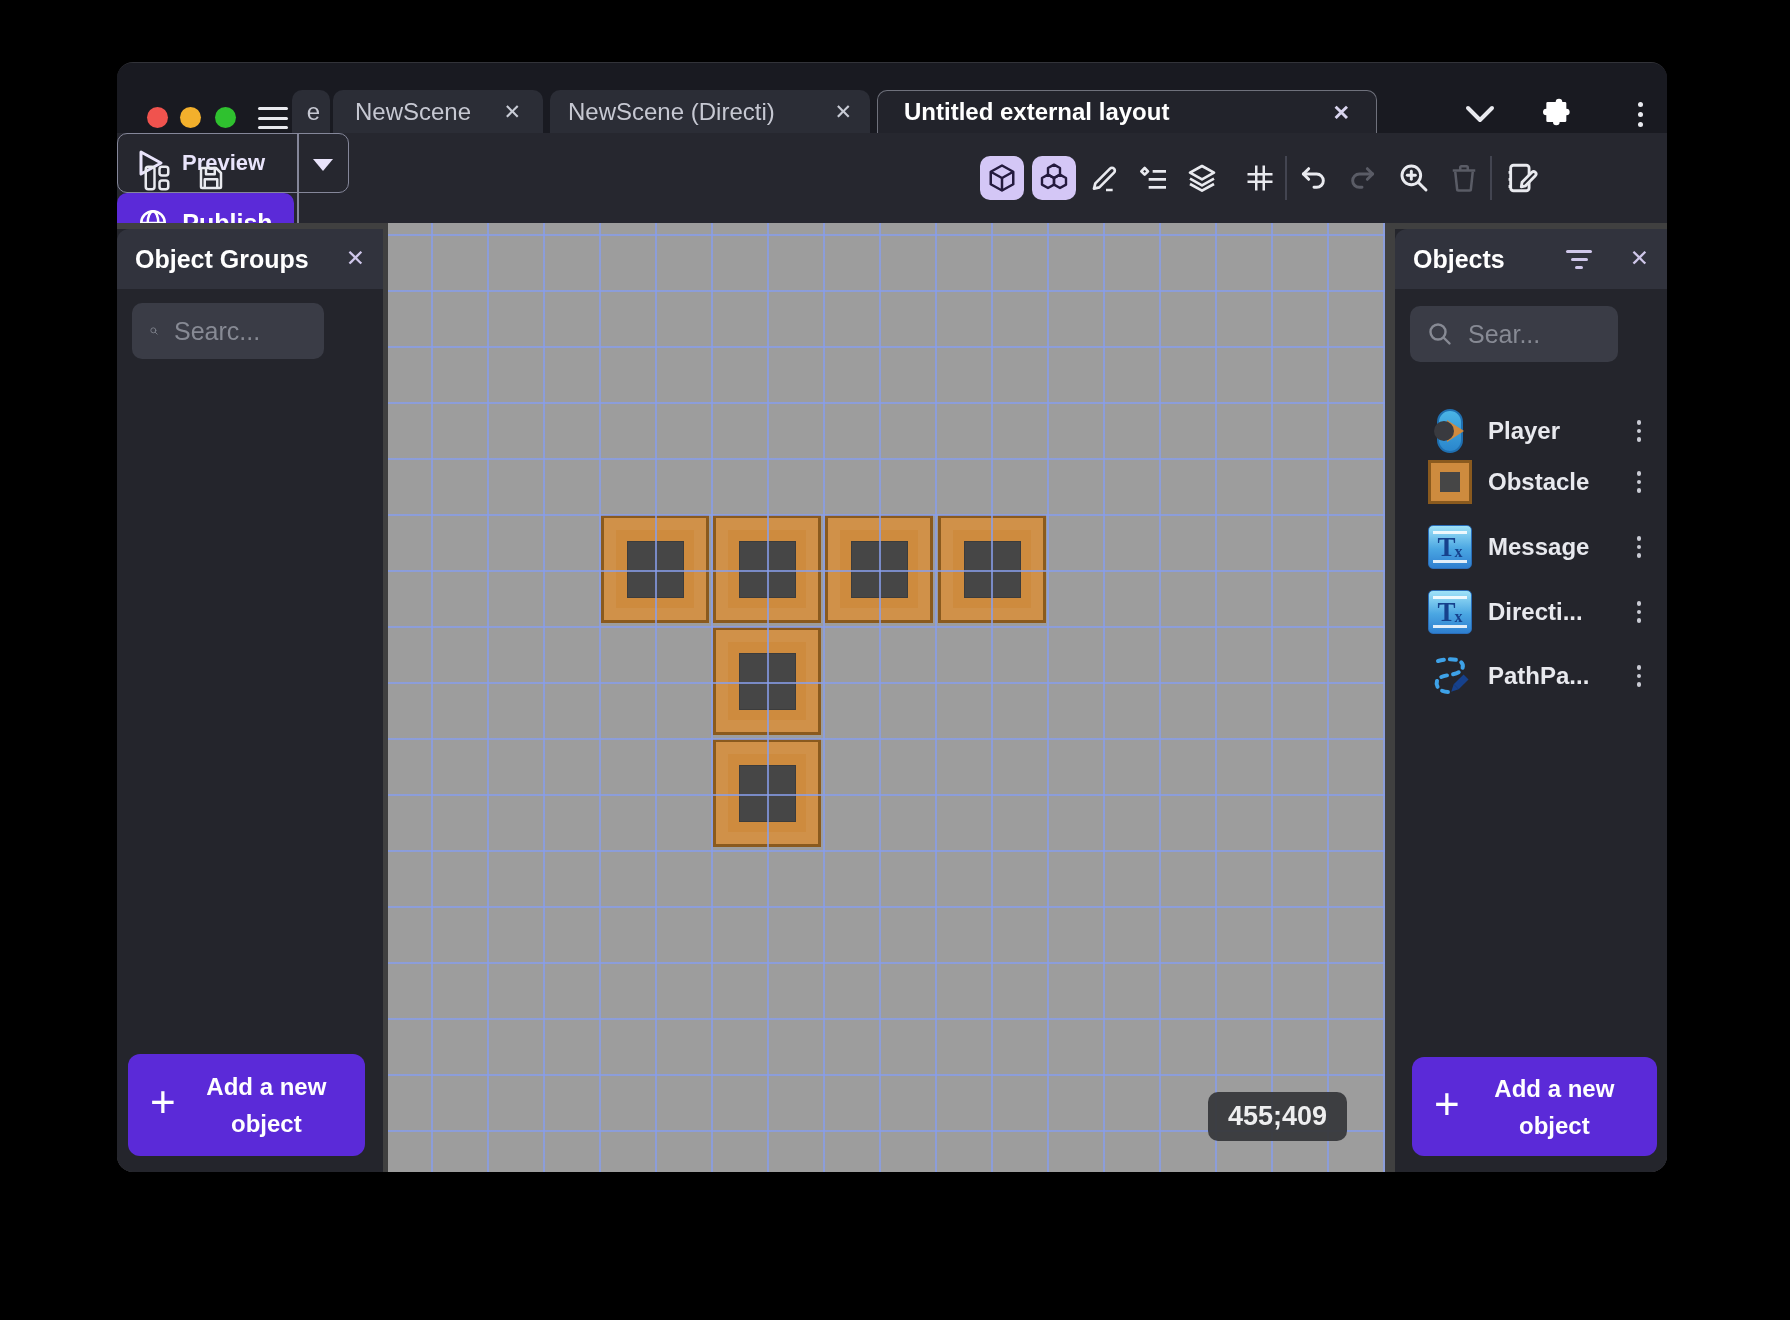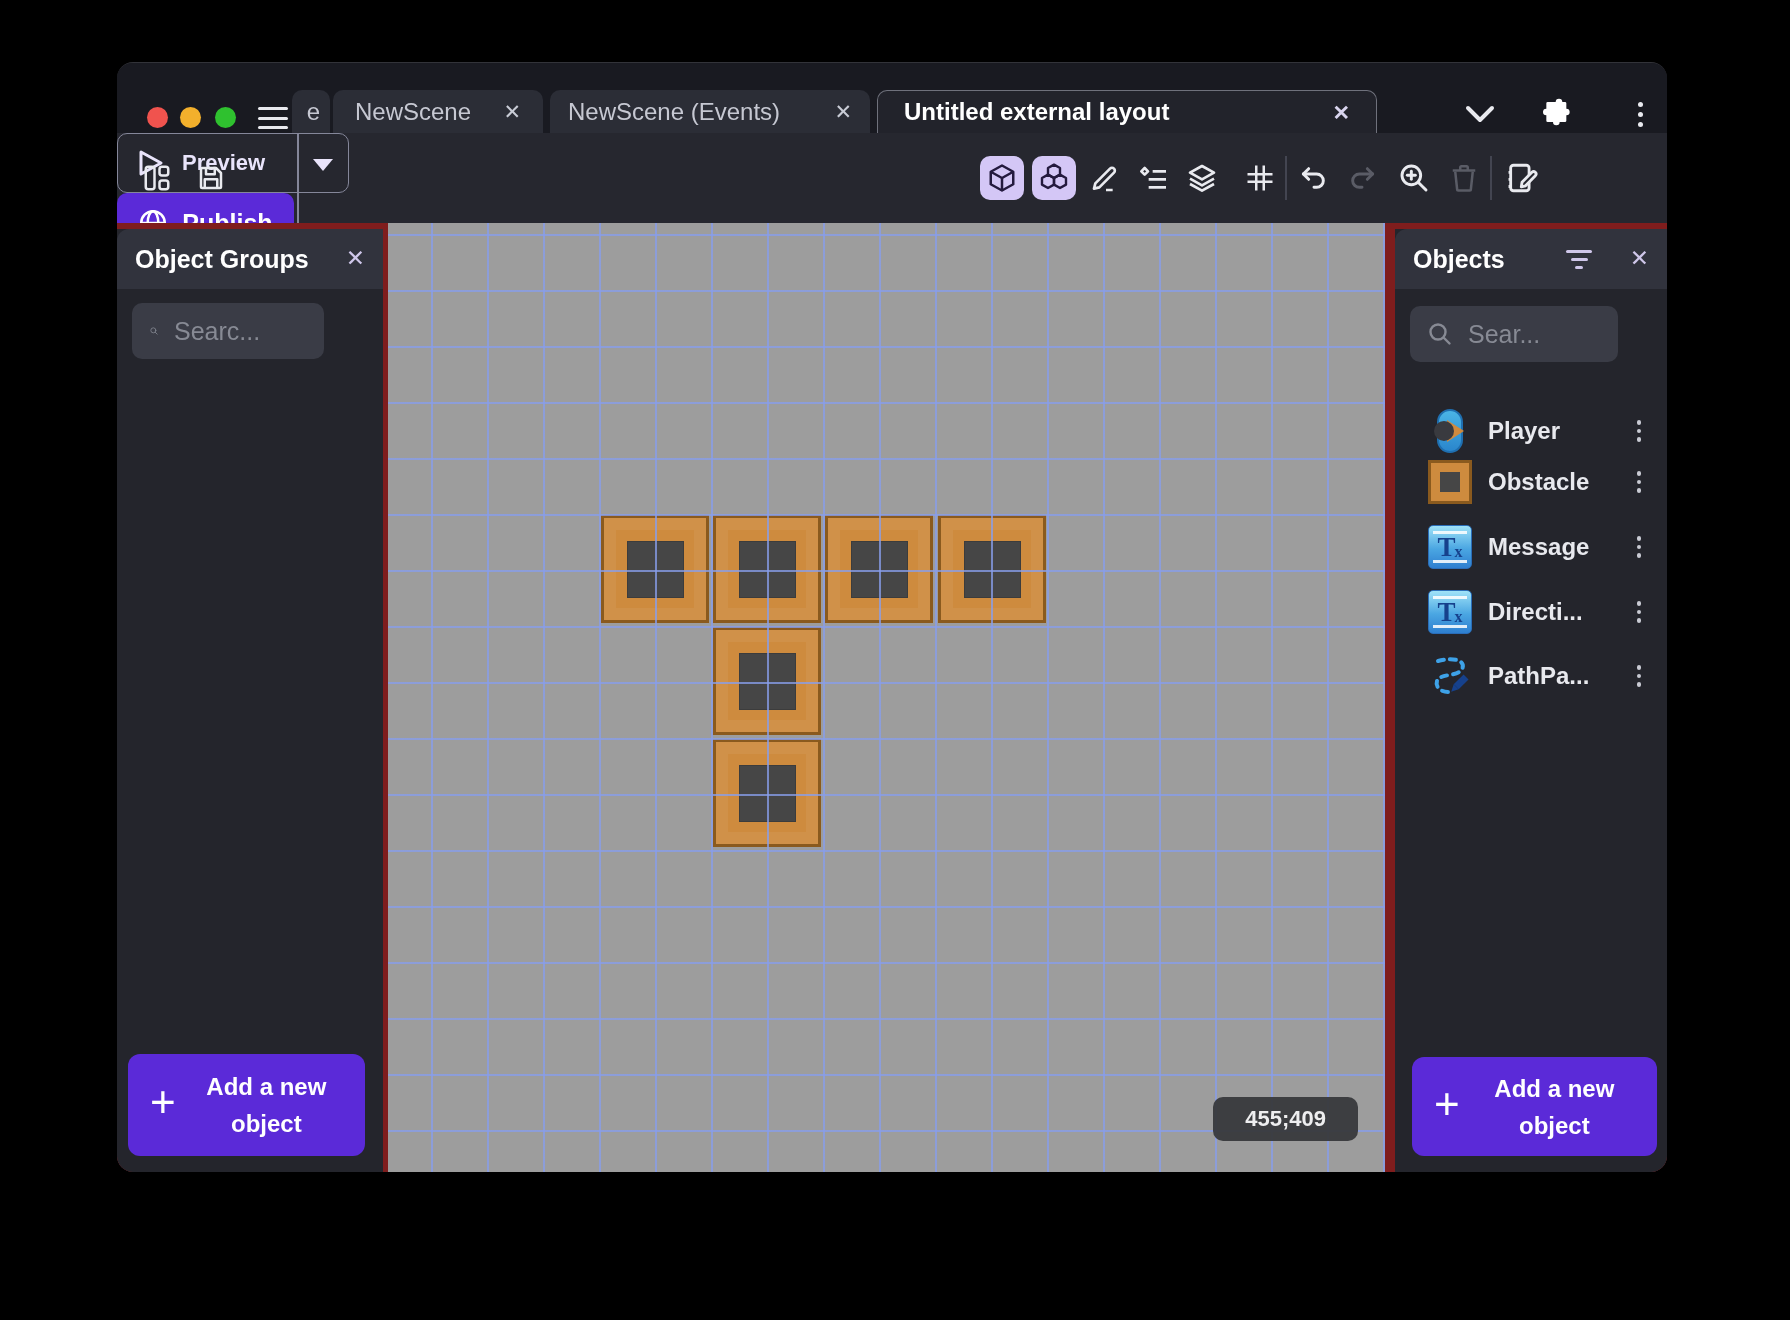--- a/index.html
+++ b/index.html
@@ -46,21 +46,21 @@
   .publish-btn { left:633px; top:25px; width:177px; height:60px; background:#5b2ad8; border-radius:10px;
                  display:flex; align-items:center; justify-content:center; gap:14px; color:#fff; font-size:25px; font-weight:bold; cursor:pointer; }
   .toggle { width:44px; height:44px; top:23px; background:#d4c7f6; border-radius:10px; }
   .tgl-box { left:863px; } .tgl-cubes { left:915px; }
   .tb-pencil { left:971px; } .tb-list { left:1019px; } .tb-layers { left:1067px; } .tb-grid { left:1125px; }
   .tb-undo { left:1179px; } .tb-redo { left:1227px; } .tb-zoom { left:1279px; } .tb-trash { left:1329px; } .tb-edit { left:1387px; }
   .tdiv { position:absolute; top:23px; width:1.5px; height:44px; background:#434551; }
   .tdiv1 { left:1168px; } .tdiv2 { left:1373px; }
 
   
-  .content { position:absolute; left:0; top:160px; width:100%; height:950px; background:#7f1d1d; }
+  .content { position:absolute; left:0; top:160px; width:100%; height:950px; background:#404040; }
 
   .panel-header { position:absolute; top:0; height:60px; background:#31333d; border-radius:12px 0 0 0;
                   display:flex; align-items:center; }
   .panel-title { font-size:25px; font-weight:bold; color:#fff; margin-left:18px; }
   .hx { position:absolute; font-size:23px; color:#cfc7ea; cursor:pointer; }
   .searchbox { position:absolute; height:56px; background:#3a3c46; border-radius:10px; display:flex; align-items:center; }
   .searchbox input { background:transparent; border:none; outline:none; color:#c7c9d2; font-size:25px; width:150px; font-family:"Liberation Sans", sans-serif; }
   .searchbox input::placeholder { color:#878a94; }
   .searchbox svg { margin:0 16px 0 18px; }
 
@@ -80,22 +80,22 @@
   .canvas { position:absolute; left:271px; top:0; width:997px; height:950px; background:#9d9d9d; overflow:hidden; }
   .tile { position:absolute; width:108px; height:108px; background:#ce8b3e; border:3px solid #8a5a1e;
           box-shadow:inset 0 0 0 12px rgba(255,255,255,.06);
           display:flex; align-items:center; justify-content:center; z-index:1; }
   .tile i { display:block; width:57px; height:57px; background:#464646; border:1px solid #3c3c3c; }
   .grid-overlay { position:absolute; inset:0; z-index:2; pointer-events:none;
     background-image:
       repeating-linear-gradient(to right, rgba(136,158,235,.78) 0 2px, transparent 2px 56px),
       repeating-linear-gradient(to bottom, rgba(136,158,235,.78) 0 2px, transparent 2px 56px);
     background-position:43px 0, 0 11px; }
-  .coord-badge { position:absolute; right:27px; bottom:32px; z-index:3; background:rgba(56,57,60,.95);
-                 color:#eeeeef; font-size:22px; font-weight:bold; padding:9px 32px; border-radius:10px; }
+  .coord-badge { position:absolute; right:38px; bottom:32px; z-index:3; background:rgba(56,57,60,.95);
+                 color:#eeeeef; font-size:27px; font-weight:bold; padding:9px 20px; border-radius:10px; }
 
   
   .right-panel { position:absolute; left:1278px; top:6px; width:272px; height:944px; background:#24252c; }
   .right-panel .panel-header { left:0; width:272px; }
   .right-panel .hx { right:18px; top:16px; }
   .filter-btn { position:absolute; right:74px; top:17px; width:28px; height:26px; display:flex; flex-direction:column; justify-content:center; gap:5px; align-items:center; cursor:pointer; }
   .filter-btn div { height:3px; background:#cfc7ea; border-radius:2px; }
   .right-panel .searchbox { left:15px; top:77px; width:208px; }
 
   .obj-row { position:absolute; left:0; width:272px; height:58px; display:flex; align-items:center; cursor:pointer; }
@@ -136,21 +136,21 @@
       </div>
 
     <div class="tab tab-clip">
       <span>e</span>
     </div>
     <div class="tab tab-1">
       <span>NewScene</span>
       <span class="x">✕</span>
     </div>
     <div class="tab tab-2">
-      <span>NewScene (Events)</span>
+      <span>NewScene (Directi)</span>
       <span class="x">✕</span>
     </div>
     <div class="tab tab-3">
       <span>Untitled external layout</span>
       <span class="x">✕</span>
     </div>
 
     <div class="topbtn chevron-top">
       <svg width="30" height="18" viewBox="0 0 30 18">
           <polyline points="3,3 15,15 27,3" fill="none" stroke="#e9eaef" stroke-width="4" stroke-linecap="round" stroke-linejoin="round"></polyline>

